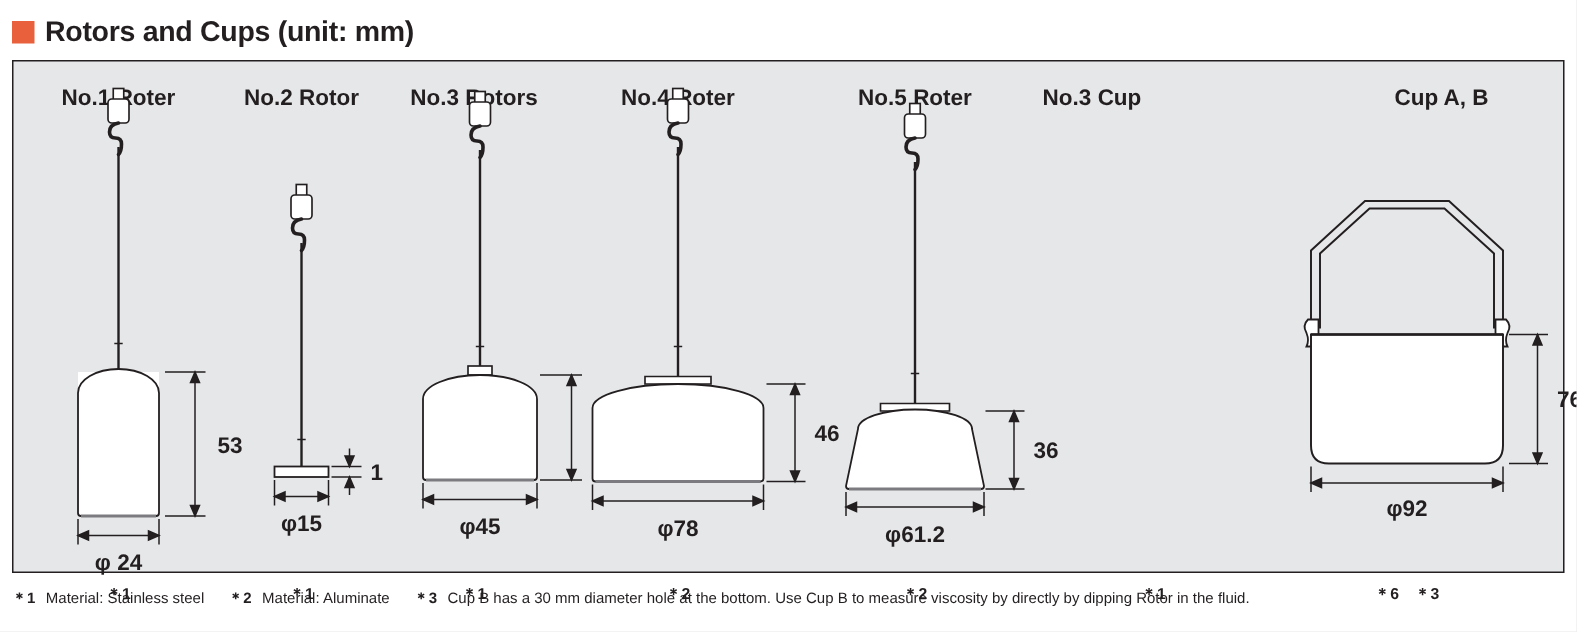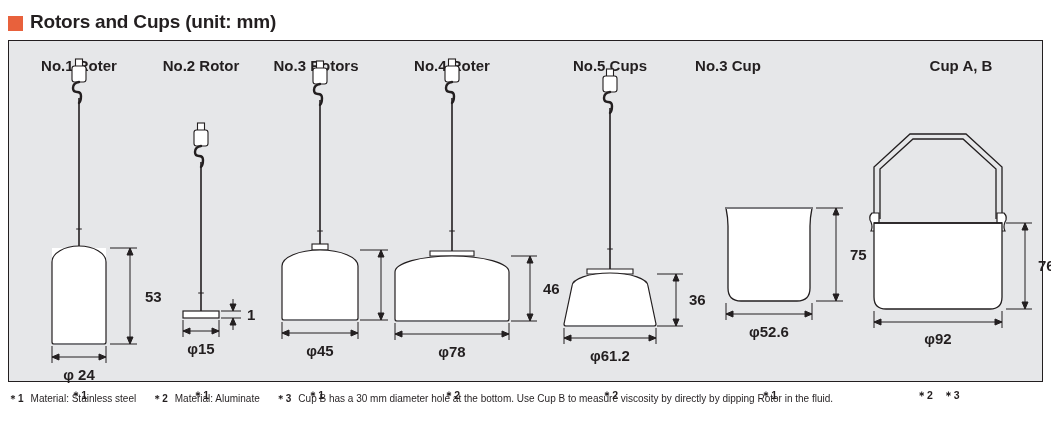--- a/index.html
+++ b/index.html
@@ -7,21 +7,21 @@
     width:1051px;height:421px;
     background:#ffffff;
     font-family:"Liberation Sans", sans-serif;
     color:#231f20;
     overflow:hidden;
     position:relative;
   }
   
   .title-bar{
     position:absolute;left:8px;top:12px;
-    display:flex;align-items:flex-end;gap:7px;
+    display:flex;align-items:center;gap:7px;
   }
   .title-square{
     width:15px;height:15px;background:#e8613c;display:block;
   }
   .title-text{
     font-size:19px;font-weight:bold;letter-spacing:-0.2px;
     color:#231f20;line-height:1;white-space:nowrap;
   }
   
   .panel{
@@ -66,21 +66,21 @@
   <span class="title-square"></span>
   <span class="title-text">Rotors and Cups (unit: mm)</span>
 </div>
 
 <div class="panel">
 
   <div class="col-head" style="left:70px">No.1 Roter</div>
   <div class="col-head" style="left:192px">No.2 Rotor</div>
   <div class="col-head" style="left:307px">No.3 Rotors</div>
   <div class="col-head" style="left:443px">No.4 Roter</div>
-  <div class="col-head" style="left:601px">No.5 Cups</div>
+  <div class="col-head" style="left:601px">No.5 Roter</div>
   <div class="col-head" style="left:719px">No.3 Cup</div>
   <div class="col-head" style="left:952px">Cup A, B</div>
 
   <div class="fig" style="left:70px;width:180px;height:300px;">
     <svg width="180" height="300" viewBox="0 0 180 300">
       <g stroke="#231f20" fill="none" stroke-width="1.1">
 
         <g>
           <rect x="86.5" y="18" width="7" height="8" fill="#fff"></rect>
           <rect x="83" y="25" width="14" height="16" rx="2.5" fill="#fff"></rect>
@@ -253,43 +253,20 @@
         <line x1="151" y1="287" x2="151" y2="303"></line>
         <line x1="59" y1="297" x2="151" y2="297"></line>
         <path d="M59 297 l7 -3 v6 z"></path>
         <path d="M151 297 l-7 -3 v6 z"></path>
       </g>
       <text x="105" y="320" text-anchor="middle" font-family="'Liberation Sans',sans-serif" font-size="15" font-weight="bold" fill="#231f20">φ61.2</text>
     </svg>
   </div>
   <div class="note" style="left:601px;top:348px">＊2</div>
 
-  <div class="fig" style="left:760px;width:220px;height:300px;">
-    <svg width="220" height="300" viewBox="0 0 220 300">
-
-      <path d="M67 167 q2 10 2 18 v62 q0 13 13 13 h56 q13 0 13 -13 v-62 q0 -8 2 -18 z" fill="#ffffff" stroke="#231f20" stroke-width="1.3"></path>
-      <line x1="67" y1="167" x2="153" y2="167" stroke="#7c7c80" stroke-width="2.2"></line>
-      <g stroke="#231f20" fill="#231f20" stroke-width="1">
-        <line x1="157" y1="167" x2="184" y2="167"></line>
-        <line x1="157" y1="260" x2="184" y2="260"></line>
-        <line x1="177" y1="167" x2="177" y2="260"></line>
-        <path d="M177 167 l-3 7 h6 z"></path>
-        <path d="M177 260 l-3 -7 h6 z"></path>
-      </g>
-      <text x="191" y="219" font-family="'Liberation Sans',sans-serif" font-size="15" font-weight="bold" fill="#231f20">75</text>
-      <g stroke="#231f20" fill="#231f20" stroke-width="1">
-        <line x1="67" y1="262" x2="67" y2="279"></line>
-        <line x1="153" y1="262" x2="153" y2="279"></line>
-        <line x1="67" y1="273" x2="153" y2="273"></line>
-        <path d="M67 273 l7 -3 v6 z"></path>
-        <path d="M153 273 l-7 -3 v6 z"></path>
-      </g>
-      <text x="110" y="296" text-anchor="middle" font-family="'Liberation Sans',sans-serif" font-size="15" font-weight="bold" fill="#231f20">φ52.6</text>
-    </svg>
-  </div>
   <div class="note" style="left:760px;top:348px">＊1</div>
 
   <div class="fig" style="left:929px;width:260px;height:300px;">
     <svg width="260" height="300" viewBox="0 0 260 300">
 
       <g fill="none" stroke="#231f20" stroke-width="1.3">
         <path d="M66 178 v-52 l36 -33 h56 l36 33 v52"></path>
         <path d="M72 178 v-50 l33 -30 h50 l33 30 v50"></path>
       </g>
 
@@ -309,19 +286,19 @@
       <g stroke="#231f20" fill="#231f20" stroke-width="1">
         <line x1="66" y1="270" x2="66" y2="287"></line>
         <line x1="194" y1="270" x2="194" y2="287"></line>
         <line x1="66" y1="281" x2="194" y2="281"></line>
         <path d="M66 281 l7 -3 v6 z"></path>
         <path d="M194 281 l-7 -3 v6 z"></path>
       </g>
       <text x="130" y="303" text-anchor="middle" font-family="'Liberation Sans',sans-serif" font-size="15" font-weight="bold" fill="#231f20">φ92</text>
     </svg>
   </div>
-  <div class="note" style="left:929px;top:348px">＊2 ＊3</div>
+  <div class="note" style="left:929px;top:348px">＊6 ＊3</div>
 
 </div>
 
 <div class="footnote">
   <span class="fn-mark">＊1</span><span class="fn-gap-s"></span><span>Material: Stainless steel</span><span class="fn-gap"></span><span class="fn-mark">＊2</span><span class="fn-gap-s"></span><span>Material: Aluminate</span><span class="fn-gap"></span><span class="fn-mark">＊3</span><span class="fn-gap-s"></span><span>Cup B has a 30 mm diameter hole at the bottom. Use Cup B to measure viscosity by directly by dipping Rotor in the fluid.</span>
 </div>
 
 </body></html>

